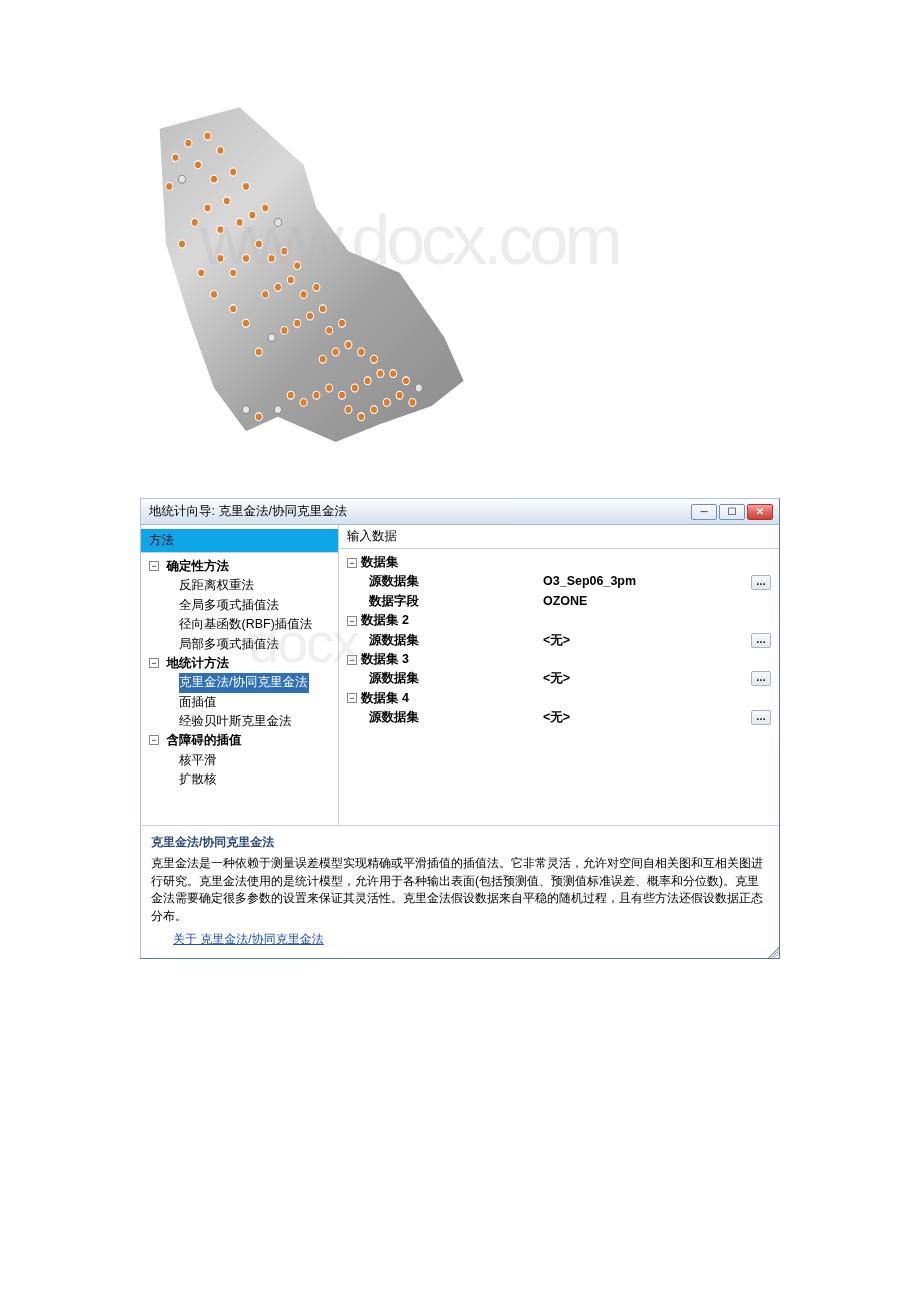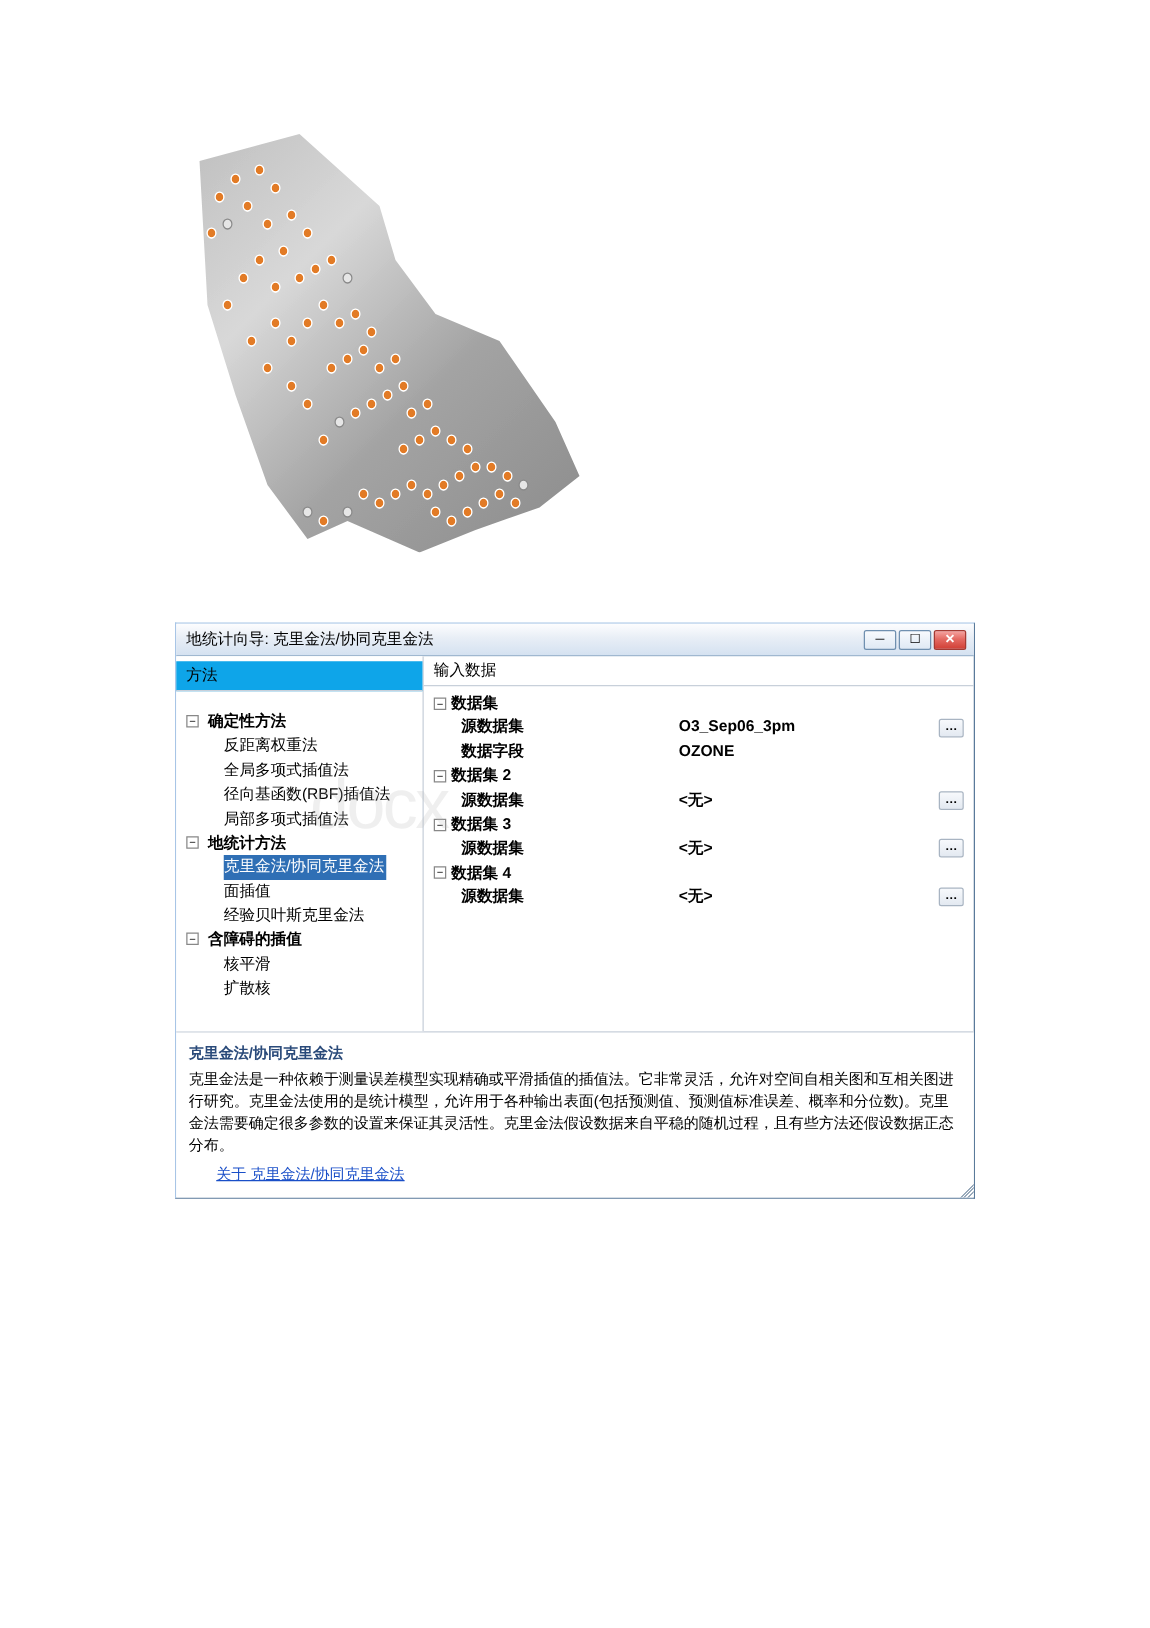--- a/index.html
+++ b/index.html
@@ -91,21 +91,20 @@
   .input-pane { flex: 1; }
   .input-header {
     padding: 3px 8px;
     border-bottom: 1px solid #c8d0da;
   }
 
   .tree {
     padding: 4px 4px 4px 8px;
     font-size: 12.5px;
     line-height: 1.55;
-    margin-top: 11px;
   }
   .tree-row { white-space: nowrap; }
   .tree-toggle {
     display: inline-block; width: 10px; height: 10px;
     border: 1px solid #888; font-size: 9px; line-height: 8px;
     text-align: center; margin-right: 4px; vertical-align: 1px;
     background: #fff;
   }
   .tree-label.bold { font-weight: bold; }
   .tree-child { padding-left: 30px; }
@@ -199,20 +198,21 @@
     letter-spacing: -2px;
     pointer-events: none;
     z-index: 5;
   }
 </style>
 </head>
 <body>
 
 <div class="page" style="position:relative;">
 
+  <div class="watermark">www.docx.com</div>
 
   
   <div class="map-image">
     <svg viewBox="0 0 100 100" preserveAspectRatio="none">
       <g>
         <circle class="dot" cx="12" cy="12" r="1.1"></circle>
           <circle class="dot" cx="18" cy="10" r="1.1"></circle>
         <circle class="dot" cx="22" cy="14" r="1.1"></circle>
           <circle class="dot" cx="15" cy="18" r="1.1"></circle>
         <circle class="dotl" cx="10" cy="22" r="1.1"></circle>

